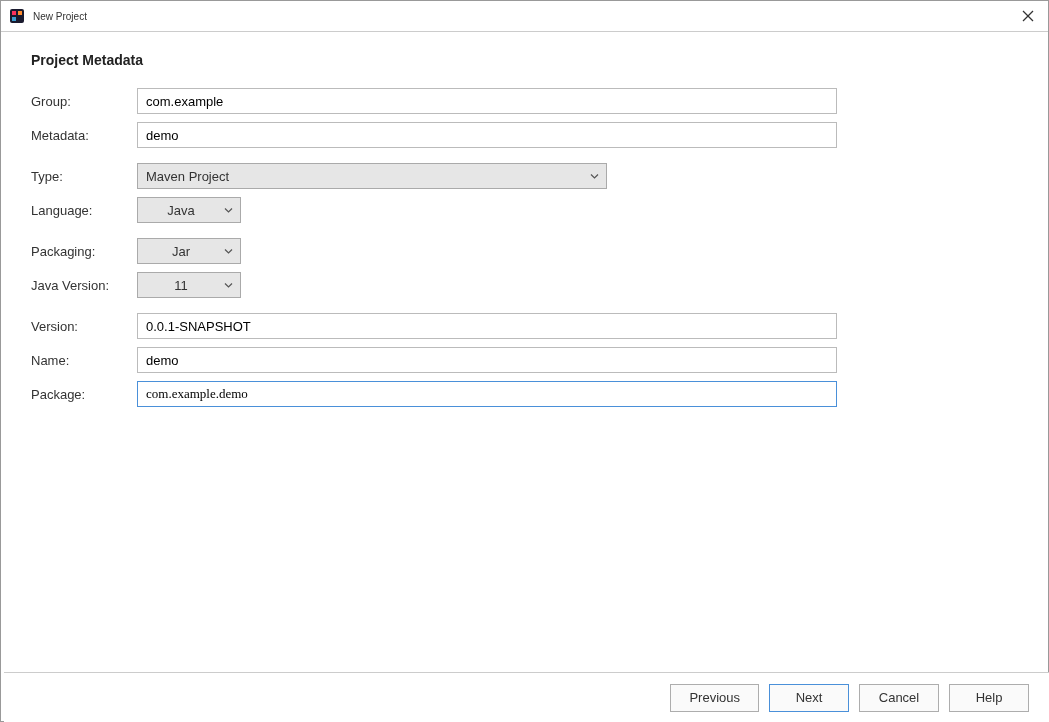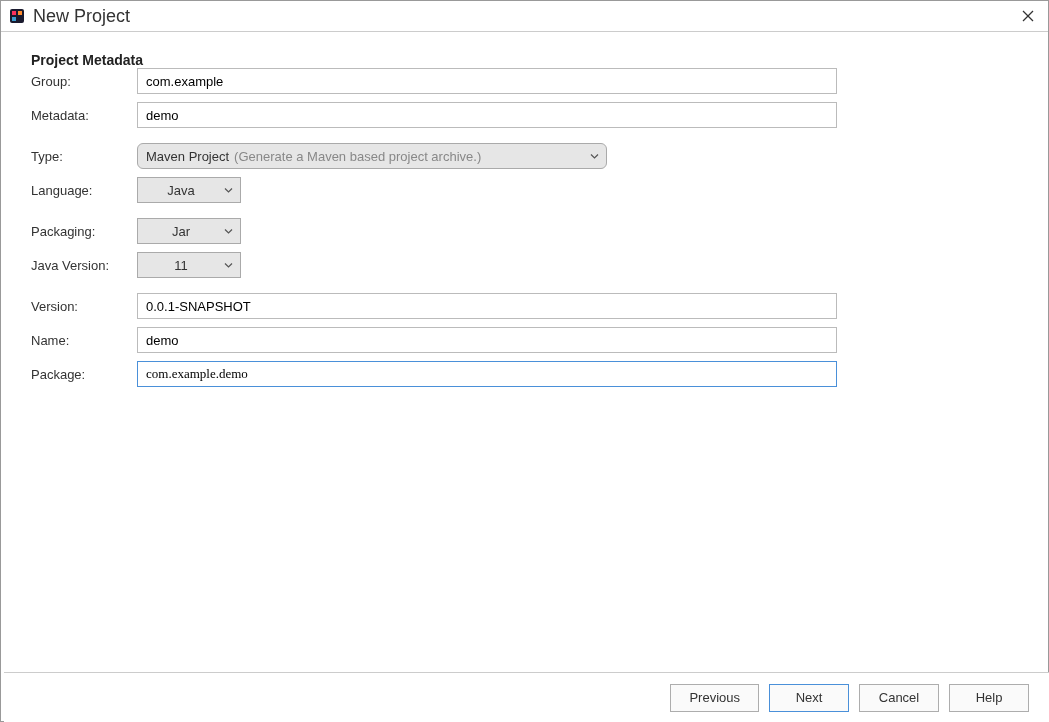--- a/index.html
+++ b/index.html
@@ -32,38 +32,38 @@
       gap: 8px;
     }
     .app-icon {
       width: 16px;
       height: 16px;
       display: flex;
       align-items: center;
       justify-content: center;
     }
     .window-title {
-      font-size: 18px;
+      font-size: 10px;
       color: #333;
     }
     .close-button {
       cursor: pointer;
       padding: 3px 6px;
       font-size: 15px;
       color: #333;
     }
     .content {
       padding: 20px 30px 20px 30px;
       height: calc(100% - 31px - 50px);
       overflow: auto;
     }
     .section-title {
       font-weight: 600;
       font-size: 14px;
-      margin-bottom: 0;
+      margin-bottom: 20px;
       color: #222;
     }
     .form-row {
       display: flex;
       align-items: center;
       margin-bottom: 8px;
     }
     .form-row.gap {
       margin-top: 15px;
     }
@@ -95,21 +95,20 @@
       height: 26px;
       background: #e6e6e6;
       border: 1px solid #aaa;
       padding: 0 24px 0 8px;
       font-size: 13px;
       cursor: pointer;
     }
     .select-wrap.wide {
       width: 470px;
       max-width: 700px;
-      border-radius: 6px;
     }
     .select-wrap.narrow {
       width: 104px;
       justify-content: center;
     }
     .select-wrap .arrow {
       position: absolute;
       right: 7px;
       top: 50%;
       transform: translateY(-50%);
@@ -186,21 +185,20 @@
 
   <div class="form-row">
     <div class="label">Metadata:</div>
     <input class="text-input" type="text" value="demo" style="">
   </div>
 
   <div class="form-row gap">
     <div class="label">Type:</div>
     <div class="select-wrap wide">
       <span class="select-text">Maven Project</span>
-      <span class="select-hint">(Generate a Maven based project archive.)</span>
       <span class="arrow">
         <svg width="9" height="6" viewBox="0 0 9 6">
             <path d="M1 1l3.5 3.5L8 1" stroke="#555" stroke-width="1.2" fill="none"></path>
           </svg>
       </span>
     </div>
   </div>
 
   <div class="form-row">
     <div class="label">Language:</div>

